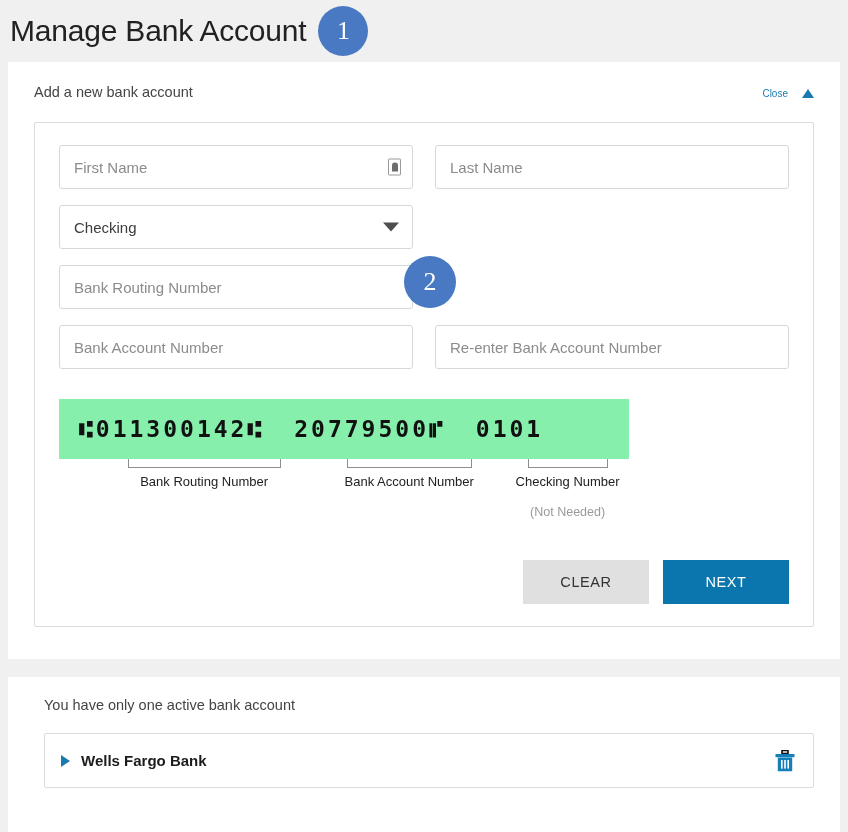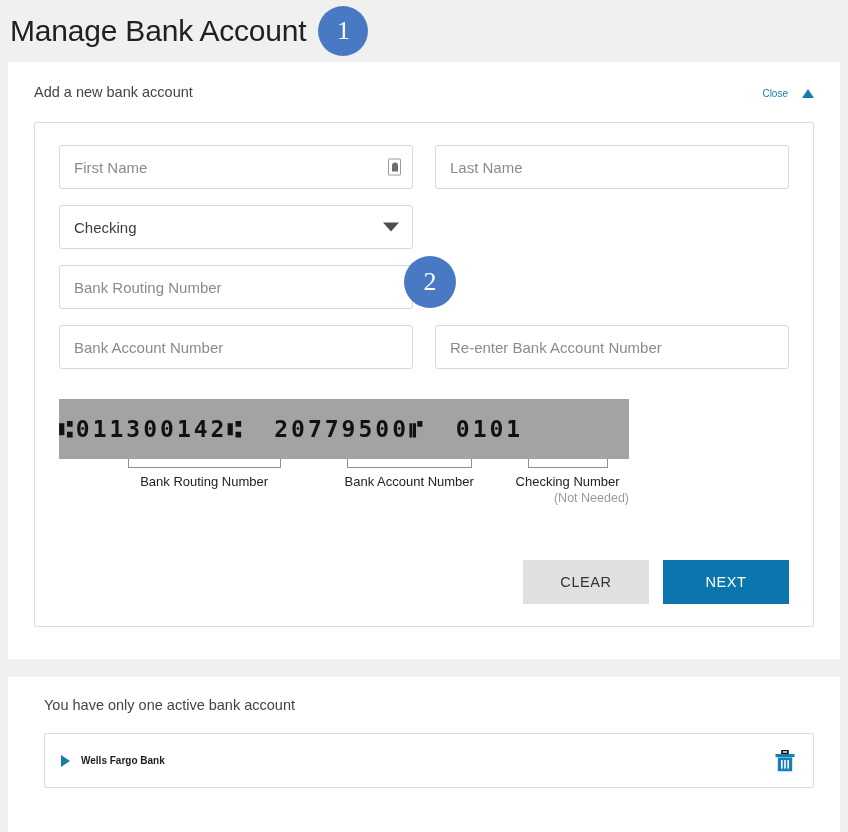--- a/index.html
+++ b/index.html
@@ -136,24 +136,25 @@
     background: #4a79c4;
     color: #ffffff;
     font-size: 26px;
     display: flex; align-items: center; justify-content: center;
     font-family: "Liberation Serif", serif;
   }
 
   
   .check-graphic { margin-top: 30px; width: 570px; }
   .micr-strip {
-    background: #a3a3a3;
+    background: #86efac;
     height: 60px;
     display: flex;
     align-items: center;
+    padding-left: 20px;
     gap: 0;
   }
   .micr {
     font-family: "DejaVu Sans Mono", monospace;
     font-size: 23px;
     font-weight: 700;
     color: #111;
     letter-spacing: 3px;
     white-space: pre;
   }
@@ -162,21 +163,21 @@
 
   .legend { display: flex; padding-left: 20px; margin-top: 0; }
   .legend-item { text-align: center; position: relative; }
   .legend-item .bracket {
     height: 9px;
     border: 1px solid #8e8e8e;
     border-top: none;
     margin: 0 auto 6px auto;
   }
   .legend-item .lbl { font-size: 13px; color: #222; }
-  .legend-item .sub { font-size: 12.5px; color: #9a9a9a; margin-top: 2px; text-align: right; }
+  .legend-item .sub { font-size: 12.5px; color: #9a9a9a; margin-top: 16px; }
 
   .lg-routing { width: 195px; margin-left: 33px; }
   .lg-routing .bracket { width: 153px; }
   .lg-account { width: 180px; margin-left: 28px; }
   .lg-account .bracket { width: 125px; }
   .lg-check  { width: 130px; margin-left: 12px; }
   .lg-check .bracket { width: 80px; }
 
   
   .btn-row {
@@ -210,21 +211,21 @@
     padding: 0 18px 0 16px;
     justify-content: space-between;
   }
   .acct-left { display: flex; align-items: center; gap: 11px; }
   .tri-right {
     width: 0; height: 0;
     border-top: 6px solid transparent;
     border-bottom: 6px solid transparent;
     border-left: 9px solid #1a7bb0;
   }
-  .acct-name { font-size: 10px; font-weight: 700; color: #1c1c1c; }
+  .acct-name { font-size: 15px; font-weight: 700; color: #1c1c1c; }
   .trash { width: 20px; height: 22px; cursor: pointer; }
 </style>
 </head>
 <body>
 
 <div class="page-header">
   <div class="page-title">Manage Bank Account</div>
   <div class="step-badge">1</div>
 </div>
 

